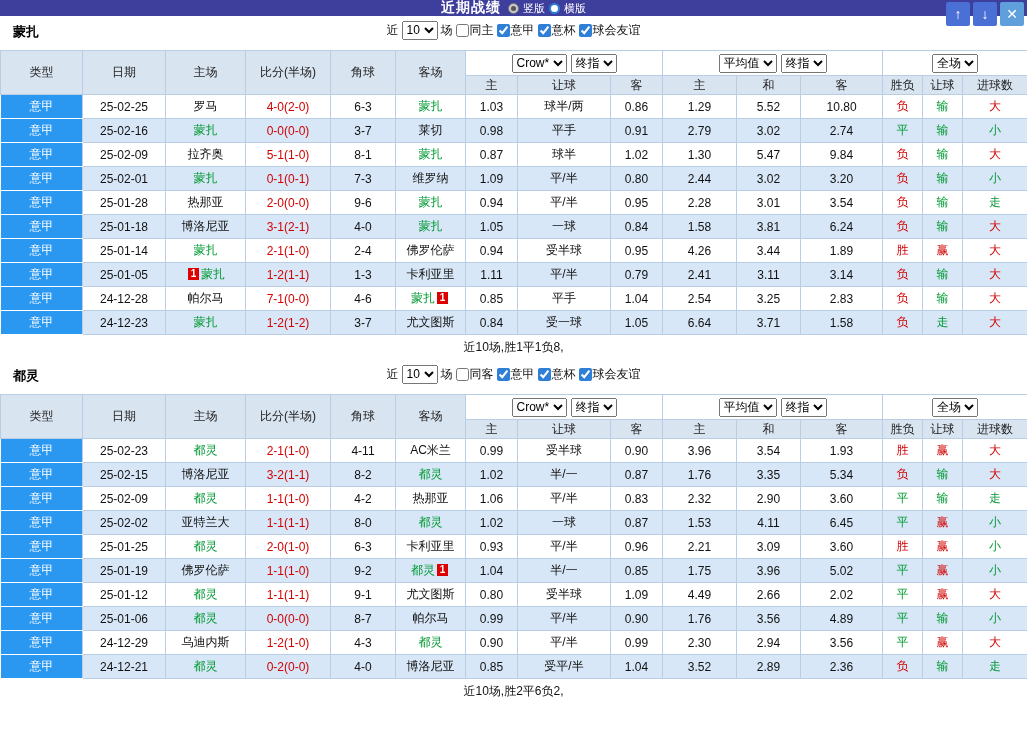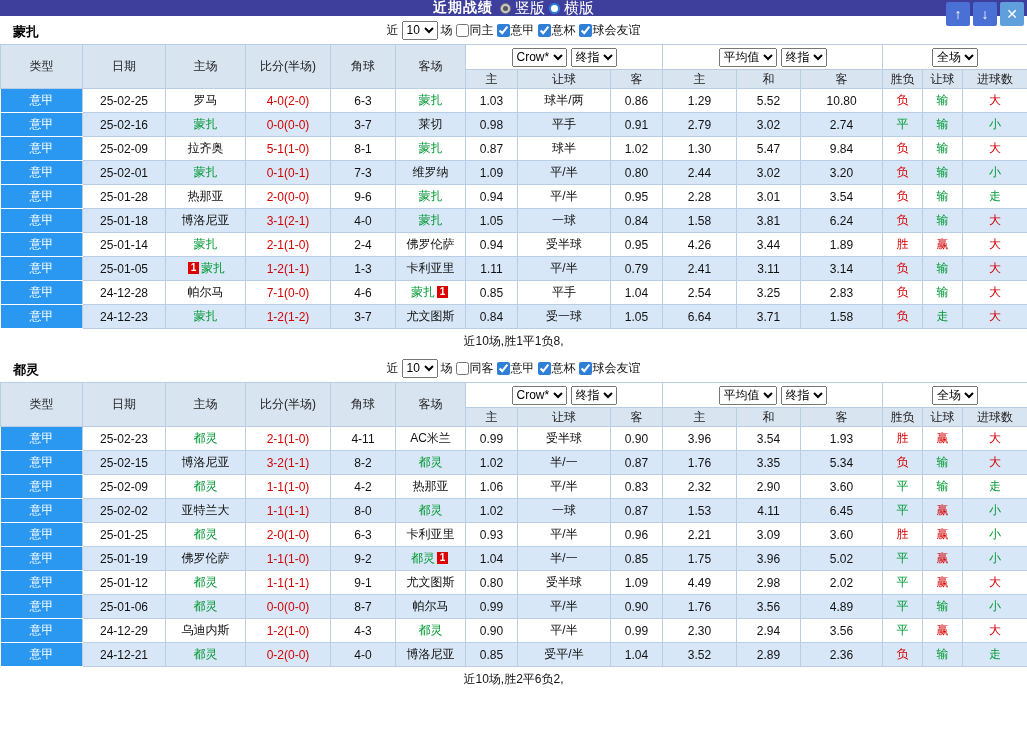--- a/index.html
+++ b/index.html
@@ -4,40 +4,40 @@
 <style>
   *{box-sizing:border-box}
   html,body{margin:0;padding:0}
   body{width:1027px;height:730px;overflow:hidden;background:#fff;color:#111;
        font-family:"Liberation Sans","DejaVu Sans",sans-serif;font-size:12px}
 
   
   .topbar{height:16px;background:#3e3e9c;position:relative;display:flex;align-items:center;justify-content:center;color:#fff}
   .topbar-center{display:flex;align-items:center;gap:7px}
   .title{font-size:14px;font-weight:bold;letter-spacing:1px}
-  .radio-group{display:flex;align-items:center;gap:4px;font-size:15px}
+  .radio-group{display:flex;align-items:center;gap:4px;font-size:11px}
   .radio{width:11px;height:11px;border-radius:50%;background:#fff;border:1px solid #9a9a9a;position:relative;display:inline-block;cursor:pointer}
   .radio.sel{background:#c9c9c9;border-color:#777}
   .radio.sel::after{content:"";position:absolute;left:2px;top:2px;right:2px;bottom:2px;border-radius:50%;background:#555}
   .radio.blue{border:2px solid #2f7fd6}
   .btns{position:absolute;right:3px;top:2px;display:flex;gap:3px}
   .sqbtn{width:24px;height:24px;border-radius:2px;display:flex;align-items:center;justify-content:center;
          font-size:14px;font-weight:bold;color:#fff;cursor:pointer}
   .sqbtn.updown{background:#4a70d6}
   .sqbtn.close{background:#5f9fdc}
 
   
   .section{position:relative}
   .filter-bar{height:25px;display:flex;align-items:center;justify-content:center;gap:3px;padding-top:3px}
   .team-title{position:absolute;left:13px;top:7px;font-weight:bold;font-size:13px;color:#000}
   .filter-bar select,th select{height:19px;font-size:12px;font-family:inherit}
   .cb{display:flex;align-items:center;gap:1px;cursor:pointer}
   .cb input{width:13px;height:13px;margin:0;accent-color:#2f7fd6}
 
-  table{width:1027px;border-collapse:collapse;table-layout:fixed;margin-top:3px}
+  table{width:1027px;border-collapse:collapse;table-layout:fixed;margin-top:9px}
   th,td{border:1px solid #b9cde4;text-align:center;white-space:nowrap;overflow:hidden;padding:0}
   thead th{background:#d9e4f1;font-weight:normal;color:#222}
   tr.hdr-top th{height:25px}
   tr.hdr-sub th{height:19px}
   tr.hdr-top th.dd{background:#fff}
   th select{margin:0 2px}
   tbody td{height:24px}
   td.league{background:#2a97f1;color:#fff;border-top:1px solid #fff;border-bottom:1px solid #fff;border-left:1px solid #fff}
   tbody tr:nth-child(even) td:not(.league){background:#d8e7f7}
   td.score{color:#d40000}
@@ -493,21 +493,21 @@
           <td class="league">意甲</td>
           <td>25-01-12</td>
           <td><span style="color: rgb(0, 153, 51);">都灵</span></td>
           <td class="score">1-1(1-1)</td>
           <td>9-1</td>
           <td><span>尤文图斯</span></td>
           <td>0.80</td>
           <td>受半球</td>
           <td>1.09</td>
           <td>4.49</td>
-          <td>2.98</td>
+          <td>2.66</td>
           <td>2.02</td>
           <td class="res" style="color: rgb(0, 153, 51);">平</td>
           <td class="res" style="color: rgb(212, 0, 0);">赢</td>
           <td class="res" style="color: rgb(212, 0, 0);">大</td>
         </tr>
         <tr>
           <td class="league">意甲</td>
           <td>25-01-06</td>
           <td><span style="color: rgb(0, 153, 51);">都灵</span></td>
           <td class="score">0-0(0-0)</td>

